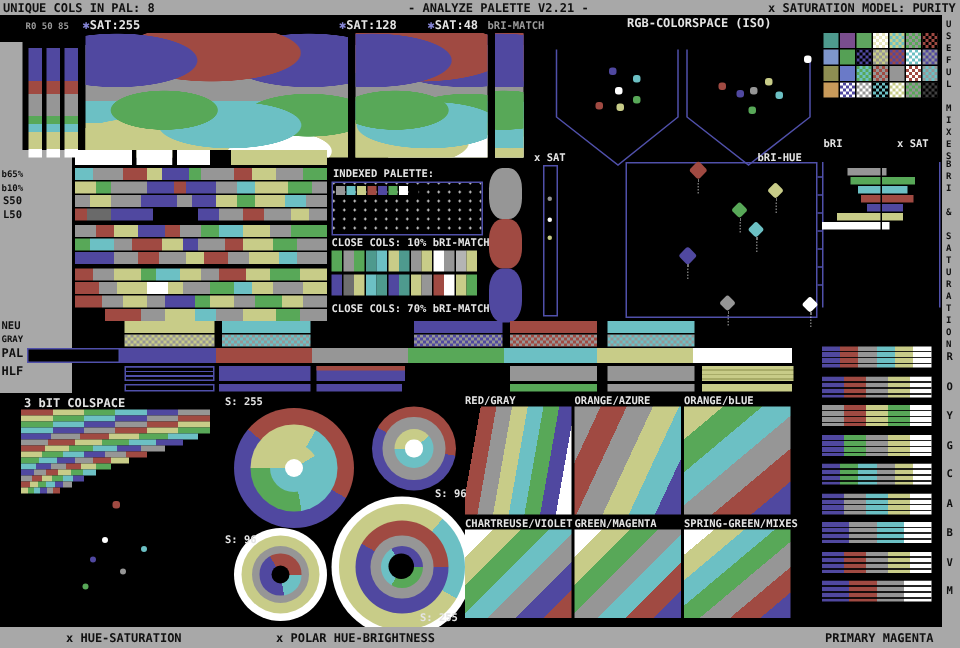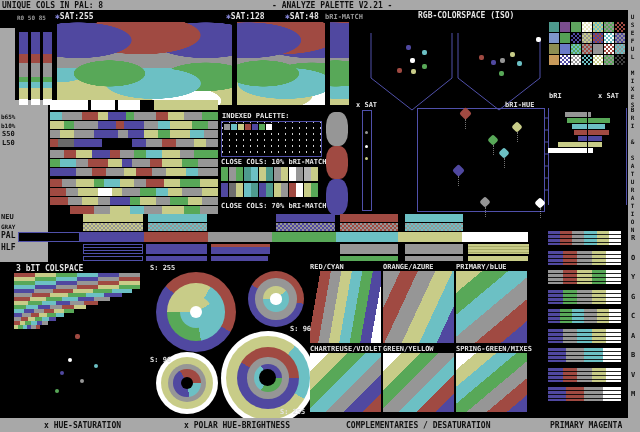--- a/index.html
+++ b/index.html
@@ -38,20 +38,21 @@
 <div id="screen">
 
   <div class="bar" style="left:0;top:0;width:640px;height:10px"></div>
   <div class="bar" style="left:0;top:418px;width:640px;height:14px"></div>
   <div class="bar" style="left:628px;top:10px;width:12px;height:408px"></div>
   <div class="bar" style="left:0;top:28px;width:15px;height:234px;z-index:0"></div>
   <div class="bar" style="left:0;top:100px;width:48px;height:162px;z-index:0"></div>
 
   <div class="t dark" style="left:2px;top:1px">UNIQUE COLS IN PAL: 8</div>
   <div class="t dark" style="left:272px;top:1px">- ANALYZE PALETTE V2.21 -</div>
+  <div class="t dark" style="left:512px;top:1px">x SATURATION MODEL: PURITY</div>
 
   <div class="t s6 gray" style="left:17px;top:13px">R0 50 85</div>
   <div class="t s7 gray" style="left:325px;top:13px">bRI-MATCH</div>
   <div class="t" style="left:418px;top:11px">RGB-COLORSPACE (ISO)</div>
 
   <div class="mini" style="left:19px"></div>
   <div class="mini" style="left:31px"></div>
   <div class="mini" style="left:43px"></div>
   <div class="wave" style="left:57px;width:175px"></div>
   <div class="wave" style="left:237px;width:88px"></div>
@@ -87,21 +88,20 @@
   <div class="t s7" style="left:549px;top:92px">bRI</div>
   <div class="t s7" style="left:598px;top:92px">x SAT</div>
 
   <div class="t" style="left:16px;top:264px">3 bIT COLSPACE</div>
 
   <div class="vt" style="left:629px;top:13px;height:84px">USEFUL MIXES</div>
   <div class="vt" style="left:629px;top:106px;height:100px">BRI &amp; SATURATION</div>
 
   <div class="t dark" style="left:44px;top:421px">x HUE-SATURATION</div>
   <div class="t dark" style="left:184px;top:421px">x POLAR HUE-BRIGHTNESS</div>
-  <div class="t dark" style="left:346px;top:421px">COMPLEMENTARIES / DESATURATION</div>
   <div class="t dark" style="left:550px;top:421px">PRIMARY MAGENTA</div>
 
 <div class="t" style="position: absolute; left: 55px; top: 12px; z-index: 7;"><span class="star">✱</span><span>SAT:255</span></div>
     <div class="t" style="position: absolute; left: 226px; top: 12px; z-index: 7;"><span class="star">✱</span><span>SAT:128</span></div>
     <div class="t" style="position: absolute; left: 285px; top: 12px; z-index: 7;"><span class="star">✱</span><span>SAT:48</span></div>
     <div style="position: absolute; left: 549px; top: 22px; width: 10px; height: 10px; z-index: 2; background: rgb(78, 154, 142);"></div>
     <div style="position: absolute; left: 560px; top: 22px; width: 10px; height: 10px; z-index: 2; background: rgb(122, 78, 142);"></div>
     <div style="position: absolute; left: 571px; top: 22px; width: 10px; height: 10px; z-index: 2; background: rgb(95, 165, 95);"></div>
     <div style="position: absolute; left: 582px; top: 22px; width: 10px; height: 10px; z-index: 2; background: conic-gradient(rgb(232, 232, 192) 0deg, rgb(232, 232, 192) 25%, rgb(255, 255, 255) 0deg, rgb(255, 255, 255) 50%, rgb(232, 232, 192) 0deg, rgb(232, 232, 192) 75%, rgb(255, 255, 255) 0deg) 0% 0% / 4px 4px;"></div>
     <div style="position: absolute; left: 593px; top: 22px; width: 10px; height: 10px; z-index: 2; background: conic-gradient(rgb(108, 192, 196) 0deg, rgb(108, 192, 196) 25%, rgb(200, 204, 136) 0deg, rgb(200, 204, 136) 50%, rgb(108, 192, 196) 0deg, rgb(108, 192, 196) 75%, rgb(200, 204, 136) 0deg) 0% 0% / 4px 4px;"></div>
@@ -443,29 +443,29 @@
           <div style="position: absolute; width: 41.36px; height: 41.36px; border-radius: 50%; z-index: 2; left: 16.6667%; top: 16.6667%; background: conic-gradient(rgb(150, 150, 150) 0deg, rgb(150, 150, 150) 360deg);">
             <div style="position: absolute; width: 28.2px; height: 28.2px; border-radius: 50%; z-index: 2; left: 15.9091%; top: 15.9091%; background: conic-gradient(from 90deg, rgb(88, 168, 88) 0deg, rgb(88, 168, 88) 120deg, rgb(108, 192, 196) 120deg, rgb(108, 192, 196) 240deg, rgb(80, 72, 160) 240deg, rgb(80, 72, 160) 360deg);">
               <div style="position: absolute; width: 16.92px; height: 16.92px; border-radius: 50%; z-index: 2; left: 20%; top: 20%; background: conic-gradient(rgb(0, 0, 0) 0deg, rgb(0, 0, 0) 360deg);"></div>
             </div>
           </div>
         </div>
       </div>
     </div>
     <div class="t s7" style="position: absolute; left: 280px; top: 408px; z-index: 7;">S: 255</div>
     <div style="position: absolute; left: 310px; top: 271px; width: 71px; height: 72px; background: linear-gradient(100deg, rgb(0, 0, 0) 0%, rgb(0, 0, 0) 12.5%, rgb(160, 74, 66) 12.5%, rgb(160, 74, 66) 25%, rgb(150, 150, 150) 25%, rgb(150, 150, 150) 37.5%, rgb(200, 204, 136) 37.5%, rgb(200, 204, 136) 50%, rgb(108, 192, 196) 50%, rgb(108, 192, 196) 62.5%, rgb(88, 168, 88) 62.5%, rgb(88, 168, 88) 75%, rgb(80, 72, 160) 75%, rgb(80, 72, 160) 87.5%, rgb(255, 255, 255) 87.5%, rgb(255, 255, 255) 100%); z-index: 2;"></div>
-    <div class="t s7" style="position: absolute; left: 310px; top: 263px; z-index: 7;">RED/CYAN</div>
+    <div class="t s7" style="position: absolute; left: 310px; top: 263px; z-index: 7;">RED/GRAY</div>
     <div style="position: absolute; left: 383px; top: 271px; width: 71px; height: 72px; background: linear-gradient(115deg, rgb(150, 150, 150) 0%, rgb(150, 150, 150) 16.6667%, rgb(160, 74, 66) 16.6667%, rgb(160, 74, 66) 33.3333%, rgb(150, 150, 150) 33.3333%, rgb(150, 150, 150) 50%, rgb(200, 204, 136) 50%, rgb(200, 204, 136) 66.6667%, rgb(108, 192, 196) 66.6667%, rgb(108, 192, 196) 83.3333%, rgb(80, 72, 160) 83.3333%, rgb(80, 72, 160) 100%); z-index: 2;"></div>
     <div class="t s7" style="position: absolute; left: 383px; top: 263px; z-index: 7;">ORANGE/AZURE</div>
     <div style="position: absolute; left: 456px; top: 271px; width: 71px; height: 72px; background: linear-gradient(140deg, rgb(200, 204, 136) 0%, rgb(200, 204, 136) 16.6667%, rgb(88, 168, 88) 16.6667%, rgb(88, 168, 88) 33.3333%, rgb(108, 192, 196) 33.3333%, rgb(108, 192, 196) 50%, rgb(150, 150, 150) 50%, rgb(150, 150, 150) 66.6667%, rgb(160, 74, 66) 66.6667%, rgb(160, 74, 66) 83.3333%, rgb(80, 72, 160) 83.3333%, rgb(80, 72, 160) 100%); z-index: 2;"></div>
-    <div class="t s7" style="position: absolute; left: 456px; top: 263px; z-index: 7;">PRIMARY/bLUE</div>
+    <div class="t s7" style="position: absolute; left: 456px; top: 263px; z-index: 7;">ORANGE/bLUE</div>
     <div style="position: absolute; left: 310px; top: 353px; width: 71px; height: 59px; background: linear-gradient(135deg, rgb(255, 255, 255) 0%, rgb(255, 255, 255) 14.2857%, rgb(200, 204, 136) 14.2857%, rgb(200, 204, 136) 28.5714%, rgb(88, 168, 88) 28.5714%, rgb(88, 168, 88) 42.8571%, rgb(108, 192, 196) 42.8571%, rgb(108, 192, 196) 57.1429%, rgb(150, 150, 150) 57.1429%, rgb(150, 150, 150) 71.4286%, rgb(80, 72, 160) 71.4286%, rgb(80, 72, 160) 85.7143%, rgb(160, 74, 66) 85.7143%, rgb(160, 74, 66) 100%); z-index: 2;"></div>
     <div class="t s7" style="position: absolute; left: 310px; top: 345px; z-index: 7;">CHARTREUSE/VIOLET</div>
     <div style="position: absolute; left: 383px; top: 353px; width: 71px; height: 59px; background: linear-gradient(135deg, rgb(255, 255, 255) 0%, rgb(255, 255, 255) 14.2857%, rgb(200, 204, 136) 14.2857%, rgb(200, 204, 136) 28.5714%, rgb(88, 168, 88) 28.5714%, rgb(88, 168, 88) 42.8571%, rgb(150, 150, 150) 42.8571%, rgb(150, 150, 150) 57.1429%, rgb(108, 192, 196) 57.1429%, rgb(108, 192, 196) 71.4286%, rgb(160, 74, 66) 71.4286%, rgb(160, 74, 66) 85.7143%, rgb(80, 72, 160) 85.7143%, rgb(80, 72, 160) 100%); z-index: 2;"></div>
-    <div class="t s7" style="position: absolute; left: 383px; top: 345px; z-index: 7;">GREEN/YELLOW</div>
+    <div class="t s7" style="position: absolute; left: 383px; top: 345px; z-index: 7;">GREEN/MAGENTA</div>
     <div style="position: absolute; left: 456px; top: 353px; width: 71px; height: 59px; background: linear-gradient(140deg, rgb(255, 255, 255) 0%, rgb(255, 255, 255) 14.2857%, rgb(200, 204, 136) 14.2857%, rgb(200, 204, 136) 28.5714%, rgb(108, 192, 196) 28.5714%, rgb(108, 192, 196) 42.8571%, rgb(88, 168, 88) 42.8571%, rgb(88, 168, 88) 57.1429%, rgb(150, 150, 150) 57.1429%, rgb(150, 150, 150) 71.4286%, rgb(160, 74, 66) 71.4286%, rgb(160, 74, 66) 85.7143%, rgb(80, 72, 160) 85.7143%, rgb(80, 72, 160) 100%); z-index: 2;"></div>
     <div class="t s7" style="position: absolute; left: 456px; top: 345px; z-index: 7;">SPRING-GREEN/MIXES</div>
     <div style="position: absolute; left: 548px; top: 231px; width: 73px; height: 14px; z-index: 2; background: repeating-linear-gradient(transparent 0px, transparent 3px, rgba(0, 0, 0, 0.85) 3px, rgba(0, 0, 0, 0.85) 4px), linear-gradient(90deg, rgb(80, 72, 160) 0%, rgb(80, 72, 160) 16.6667%, rgb(160, 74, 66) 16.6667%, rgb(160, 74, 66) 33.3333%, rgb(150, 150, 150) 33.3333%, rgb(150, 150, 150) 50%, rgb(108, 192, 196) 50%, rgb(108, 192, 196) 66.6667%, rgb(200, 204, 136) 66.6667%, rgb(200, 204, 136) 83.3333%, rgb(255, 255, 255) 83.3333%, rgb(255, 255, 255) 100%);"></div>
     <div class="t s7 dark" style="position: absolute; left: 631px; top: 234px; z-index: 7;">R</div>
     <div style="position: absolute; left: 548px; top: 251px; width: 73px; height: 14px; z-index: 2; background: repeating-linear-gradient(transparent 0px, transparent 3px, rgba(0, 0, 0, 0.85) 3px, rgba(0, 0, 0, 0.85) 4px), linear-gradient(90deg, rgb(80, 72, 160) 0%, rgb(80, 72, 160) 20%, rgb(160, 74, 66) 20%, rgb(160, 74, 66) 40%, rgb(150, 150, 150) 40%, rgb(150, 150, 150) 60%, rgb(200, 204, 136) 60%, rgb(200, 204, 136) 80%, rgb(255, 255, 255) 80%, rgb(255, 255, 255) 100%);"></div>
     <div class="t s7 dark" style="position: absolute; left: 631px; top: 254px; z-index: 7;">O</div>
     <div style="position: absolute; left: 548px; top: 270px; width: 73px; height: 14px; z-index: 2; background: repeating-linear-gradient(transparent 0px, transparent 3px, rgba(0, 0, 0, 0.85) 3px, rgba(0, 0, 0, 0.85) 4px), linear-gradient(90deg, rgb(150, 150, 150) 0%, rgb(150, 150, 150) 20%, rgb(160, 74, 66) 20%, rgb(160, 74, 66) 40%, rgb(200, 204, 136) 40%, rgb(200, 204, 136) 60%, rgb(88, 168, 88) 60%, rgb(88, 168, 88) 80%, rgb(255, 255, 255) 80%, rgb(255, 255, 255) 100%);"></div>
     <div class="t s7 dark" style="position: absolute; left: 631px; top: 273px; z-index: 7;">Y</div>
     <div style="position: absolute; left: 548px; top: 290px; width: 73px; height: 14px; z-index: 2; background: repeating-linear-gradient(transparent 0px, transparent 3px, rgba(0, 0, 0, 0.85) 3px, rgba(0, 0, 0, 0.85) 4px), linear-gradient(90deg, rgb(80, 72, 160) 0%, rgb(80, 72, 160) 20%, rgb(88, 168, 88) 20%, rgb(88, 168, 88) 40%, rgb(150, 150, 150) 40%, rgb(150, 150, 150) 60%, rgb(200, 204, 136) 60%, rgb(200, 204, 136) 80%, rgb(255, 255, 255) 80%, rgb(255, 255, 255) 100%);"></div>
     <div class="t s7 dark" style="position: absolute; left: 631px; top: 293px; z-index: 7;">G</div>

